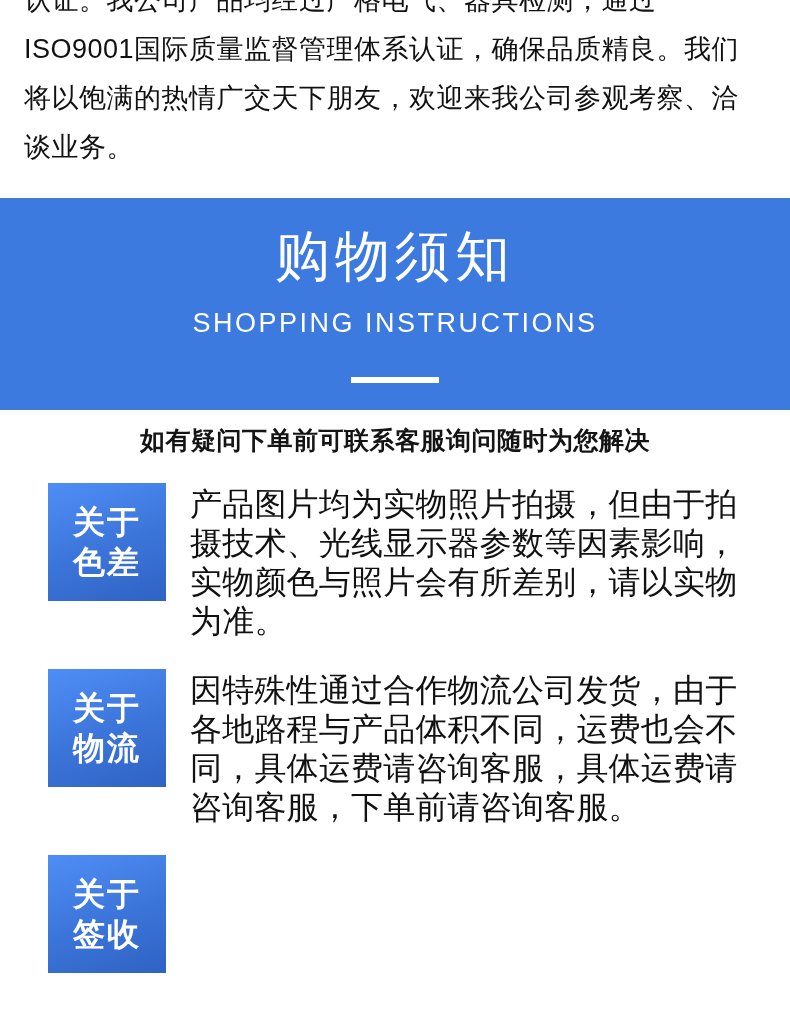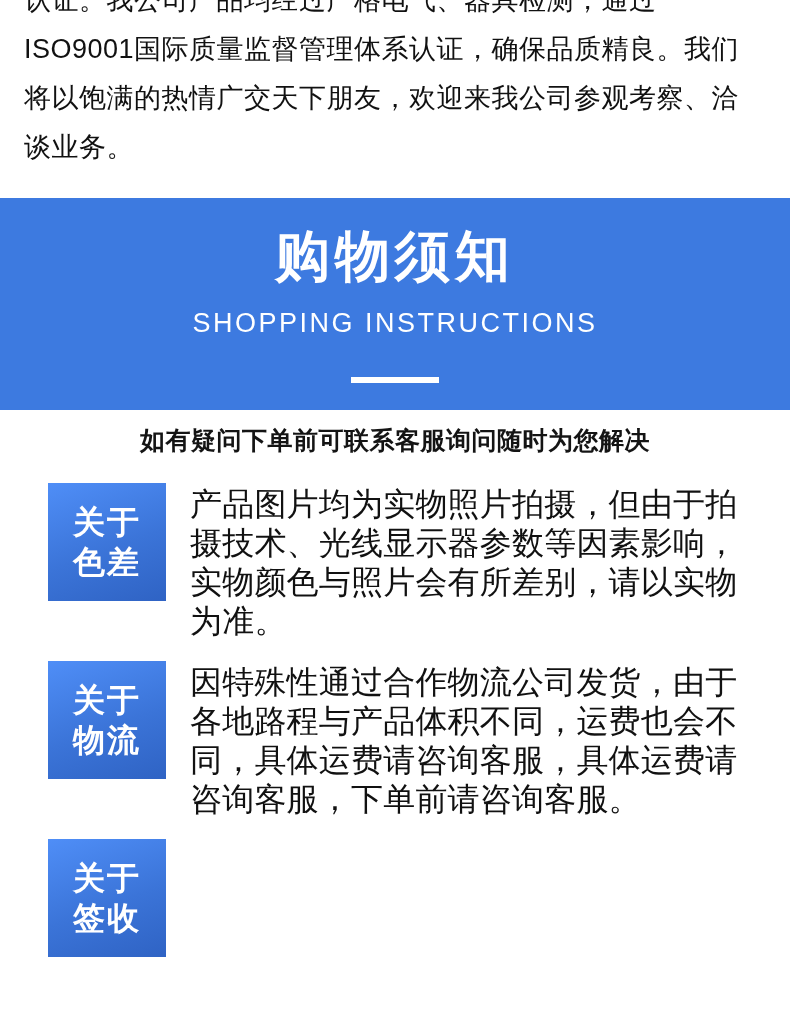--- a/index.html
+++ b/index.html
@@ -45,21 +45,21 @@
     background: #3d7ae0;
     height: 212px;
     display: flex;
     flex-direction: column;
     align-items: center;
     justify-content: center;
     color: #ffffff;
   }
   .banner-title {
     font-size: 55px;
-    font-weight: bold;
+    font-weight: normal;
     letter-spacing: 5px;
     line-height: 1.15;
     margin: 0 0 4px 0;
   }
   .banner-sub {
     font-size: 27px;
     letter-spacing: 2.5px;
     font-weight: 400;
     margin: 16px;
   }
@@ -80,21 +80,21 @@
     font-size: 25px;
     font-weight: 600;
     color: #141414;
     margin: 0 0 26px 0;
     letter-spacing: 0.5px;
   }
 
   .rows {
     display: flex;
     flex-direction: column;
-    gap: 20px;
+    gap: 28px;
     padding-left: 18px;
   }
   .row {
     display: flex;
     align-items: flex-start;
     gap: 24px;
   }
   .tag {
     flex: 0 0 auto;
     width: 118px;

